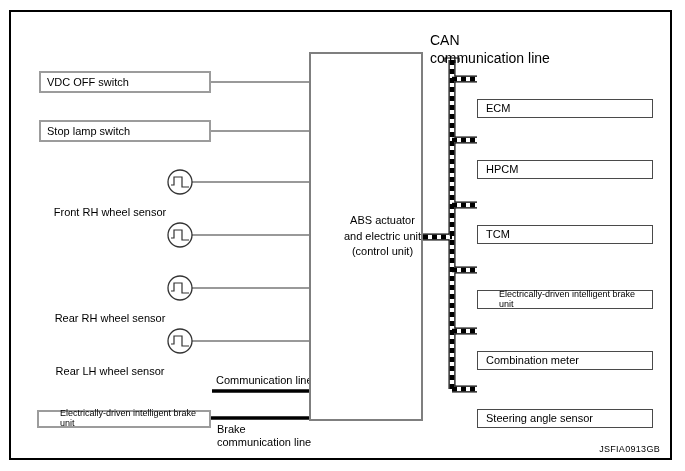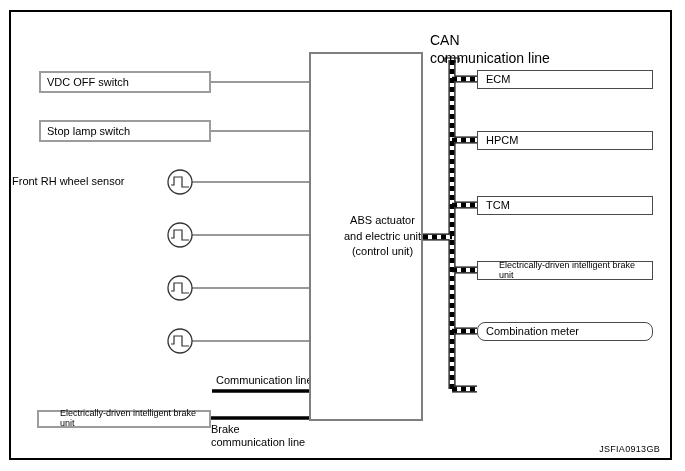--- a/index.html
+++ b/index.html
@@ -10,48 +10,48 @@
   #frame{
     position:absolute;left:9px;top:10px;width:663px;height:450px;
     border:2px solid #000;box-sizing:border-box;
   }
   #lines{position:absolute;left:0;top:0;width:685px;height:471px;}
   .box{
     position:absolute;background:#fff;box-sizing:border-box;
     display:flex;align-items:center;font-size:11px;line-height:1.1;
   }
   .lbox{border:2px solid #9c9c9c;padding-left:6px;}
-  .rbox{border:1.5px solid #4a4a4a;padding-left:8px;left:477px;width:176px;height:19px;}
+  .rbox{border:1.5px solid #4a4a4a;padding-left:8px;left:477px;width:176px;height:19px;margin-top:29px;}
   .small-text{font-size:9px;padding-left:21px;}
   #box-vdc{left:39px;top:71px;width:172px;height:22px;}
   #box-stop{left:39px;top:120px;width:172px;height:22px;}
   #box-yaw{left:37px;top:383px;width:175px;height:20px;}
   #box-ebrake-left{left:37px;top:410px;width:174px;height:18px;}
   #box-abs{
     left:309px;top:52px;width:114px;height:369px;
     border:2px solid #7f7f7f;justify-content:flex-end;text-align:center;
     white-space:pre-line;line-height:1.45;
   }
   #box-ecm{top:70px;}
   #box-hpcm{top:131px;}
   #box-tcm{top:196px;}
   #box-ebrake-right{top:261px;}
-  #box-comb{top:322px;border-radius:8px;}
+  #box-comb{top:322px;}
   #box-steer{top:380px;}
   .sensor-label{
-    position:absolute;left:12px;width:134px;text-align:left;
-    font-size:11px;line-height:1.1;
+    position:absolute;left:43px;width:134px;text-align:center;
+    font-size:11px;line-height:1.1;margin-top:31px;
   }
   #sens-frh{top:175px;}
   #sens-flh{top:228px;}
   #sens-rrh{top:281px;}
   #sens-rlh{top:334px;}
   .float-label{position:absolute;font-size:11px;line-height:1.2;white-space:pre-line;}
   #lbl-comm{left:216px;top:374px;background:#fff;}
-  #lbl-brake{left:211px;top:423px;}
+  #lbl-brake{left:217px;top:423px;}
   #lbl-can{left:430px;top:32px;font-size:14px;line-height:1.25;}
   #fig-code{
     position:absolute;left:560px;top:444px;width:100px;text-align:right;
     font-size:9px;letter-spacing:.3px;
   }
 </style>
 </head>
 <body>
 
 <div id="stage">
@@ -101,20 +101,22 @@
   </svg>
 
   <div class="box lbox" id="box-stop">
     <span>Stop lamp switch</span>
   </div>
   <div class="box lbox" id="box-vdc">
     <span>VDC OFF switch</span>
   </div>
 
   <div class="sensor-label" id="sens-frh">Front RH wheel sensor</div>
+  <div class="sensor-label" id="sens-rrh">Rear RH wheel sensor</div>
+  <div class="sensor-label" id="sens-rlh">Rear LH wheel sensor</div>
 
   <div class="box lbox small-text" id="box-ebrake-left">
     <span>Electrically-driven intelligent brake unit</span>
   </div>
 
   <div class="float-label" id="lbl-comm">Communication line</div>
   <div class="float-label" id="lbl-brake">Brake
 communication line</div>
   <div class="float-label" id="lbl-can">CAN
 communication line</div>
@@ -133,15 +135,18 @@
   </div>
   <div class="box rbox" id="box-hpcm">
     <span>HPCM</span>
   </div>
   <div class="box rbox small-text" id="box-ebrake-right">
     <span>Electrically-driven intelligent brake unit</span>
   </div>
   <div class="box rbox" id="box-comb">
     <span>Combination meter</span>
   </div>
+  <div class="box rbox" id="box-steer">
+    <span>Steering angle sensor</span>
+  </div>
 
   <div id="fig-code">JSFIA0913GB</div>
 </div>
 
 </body></html>

